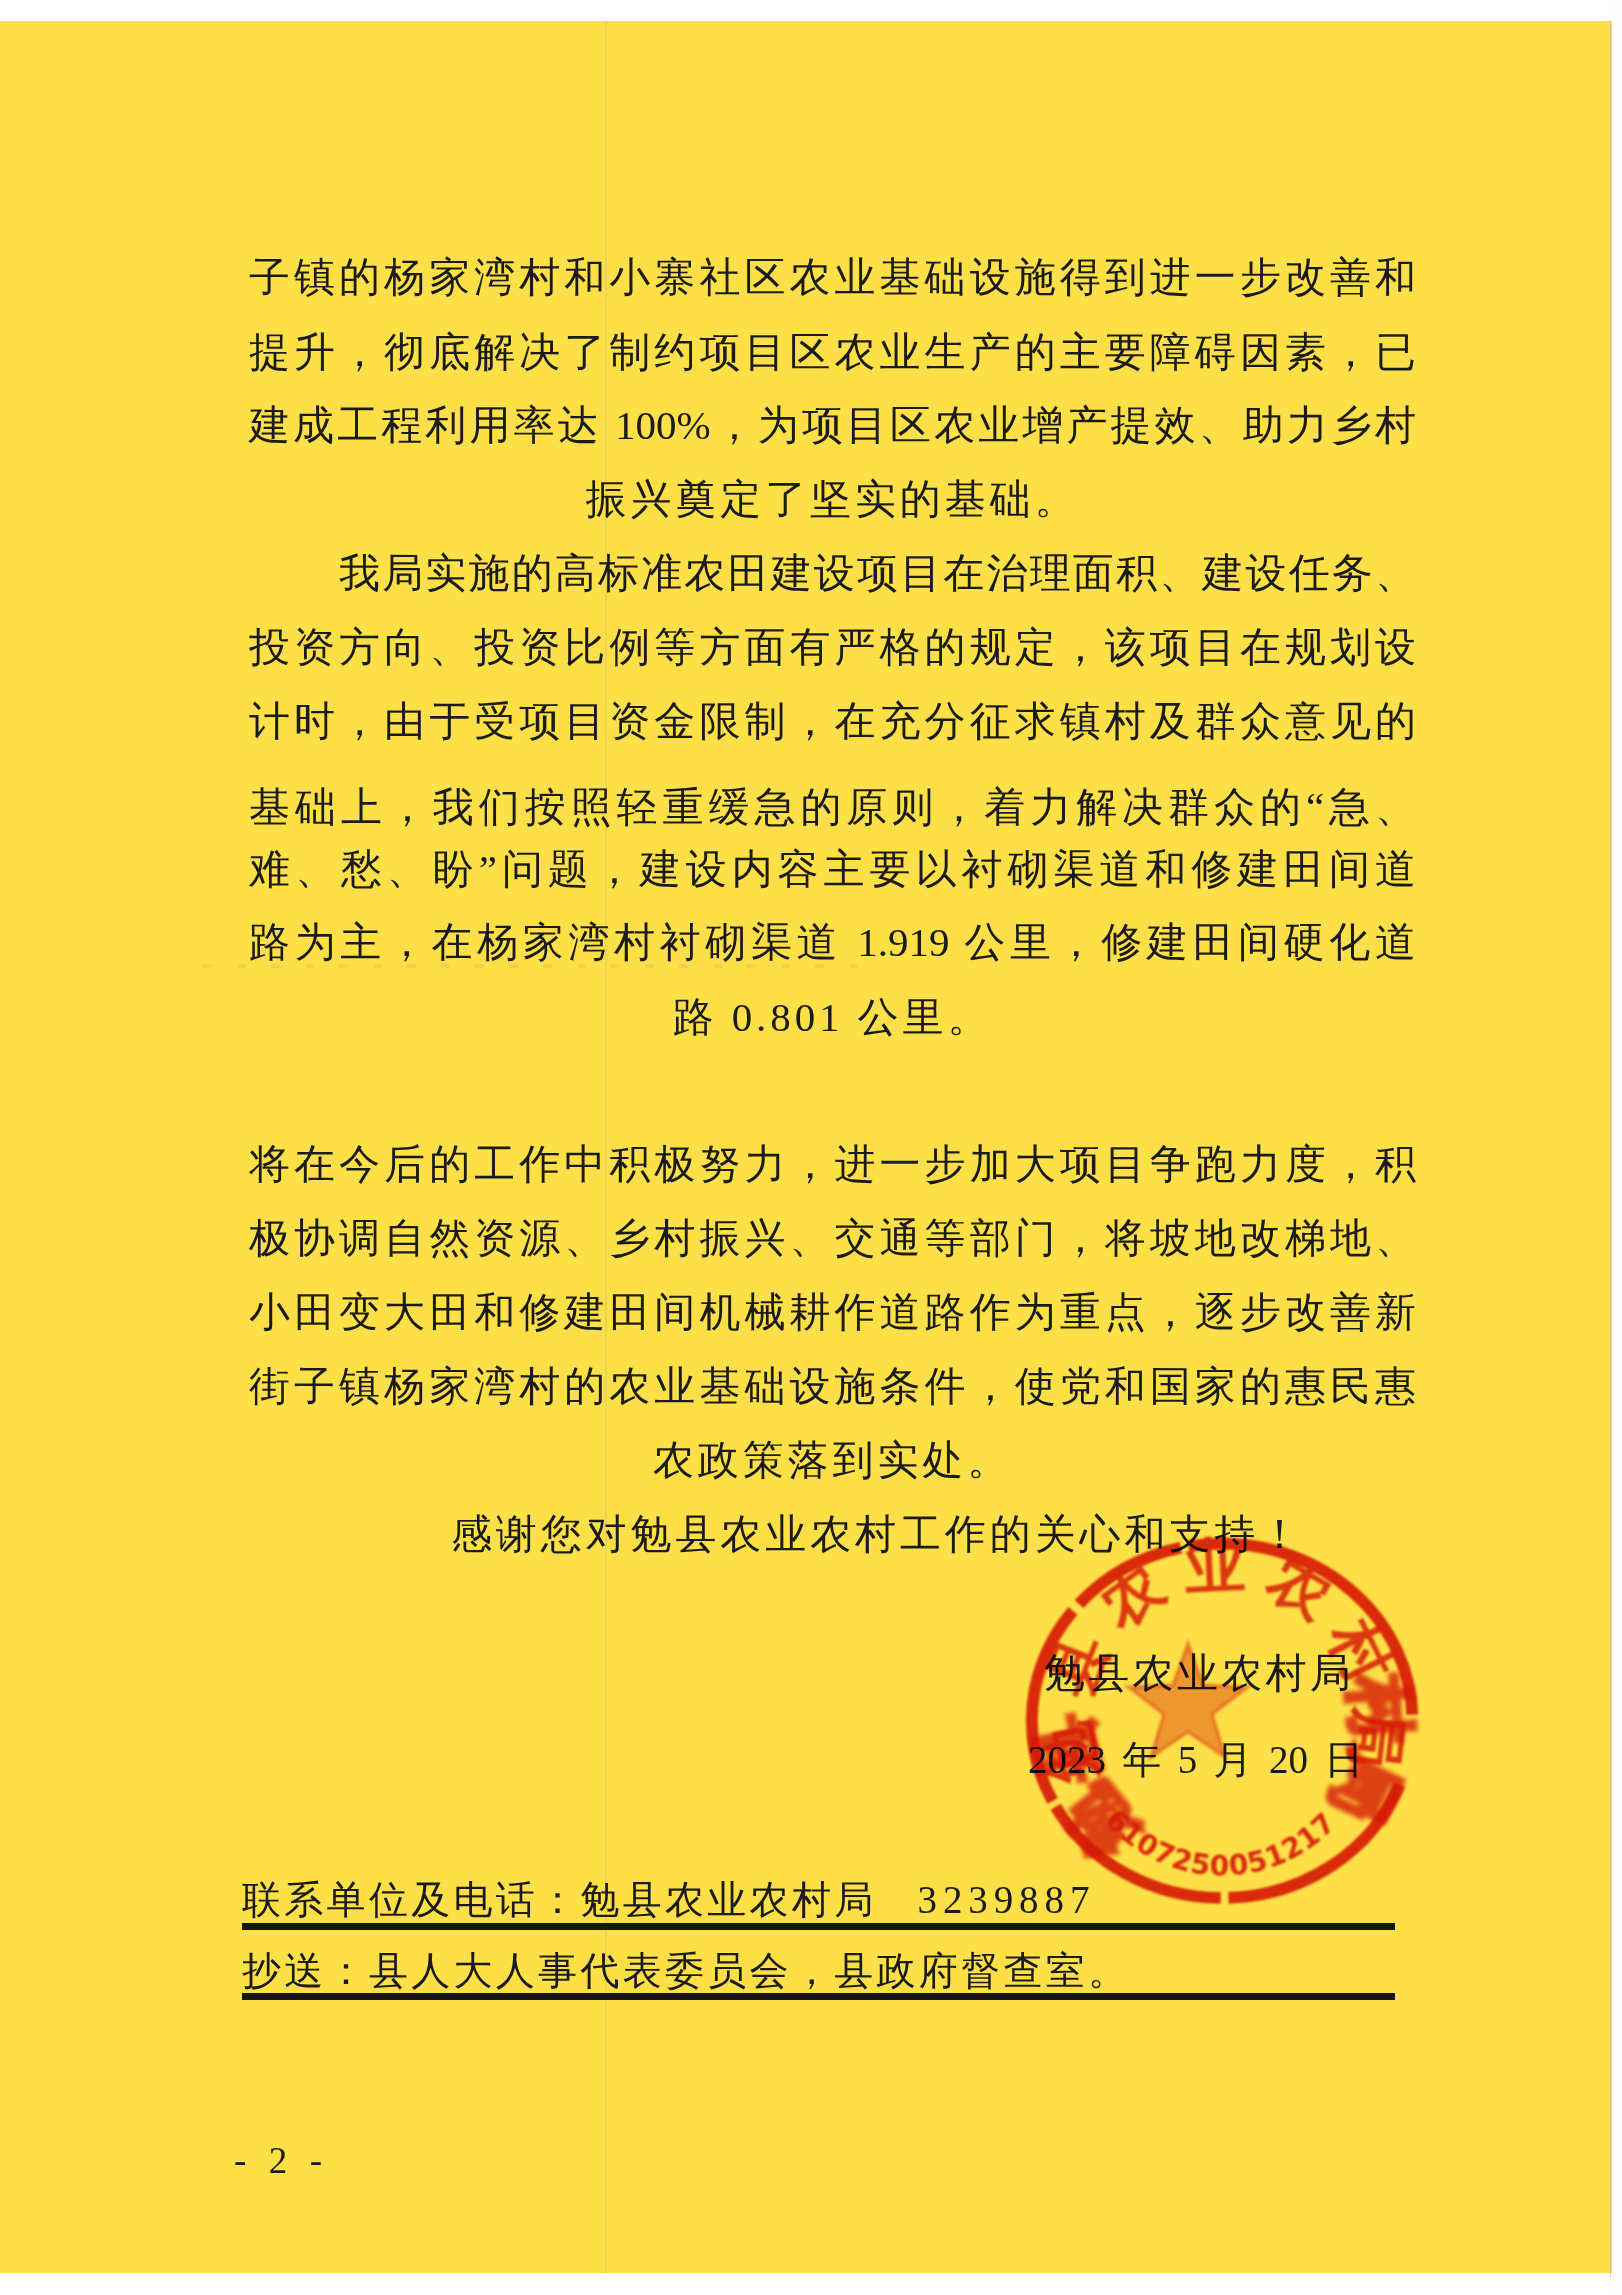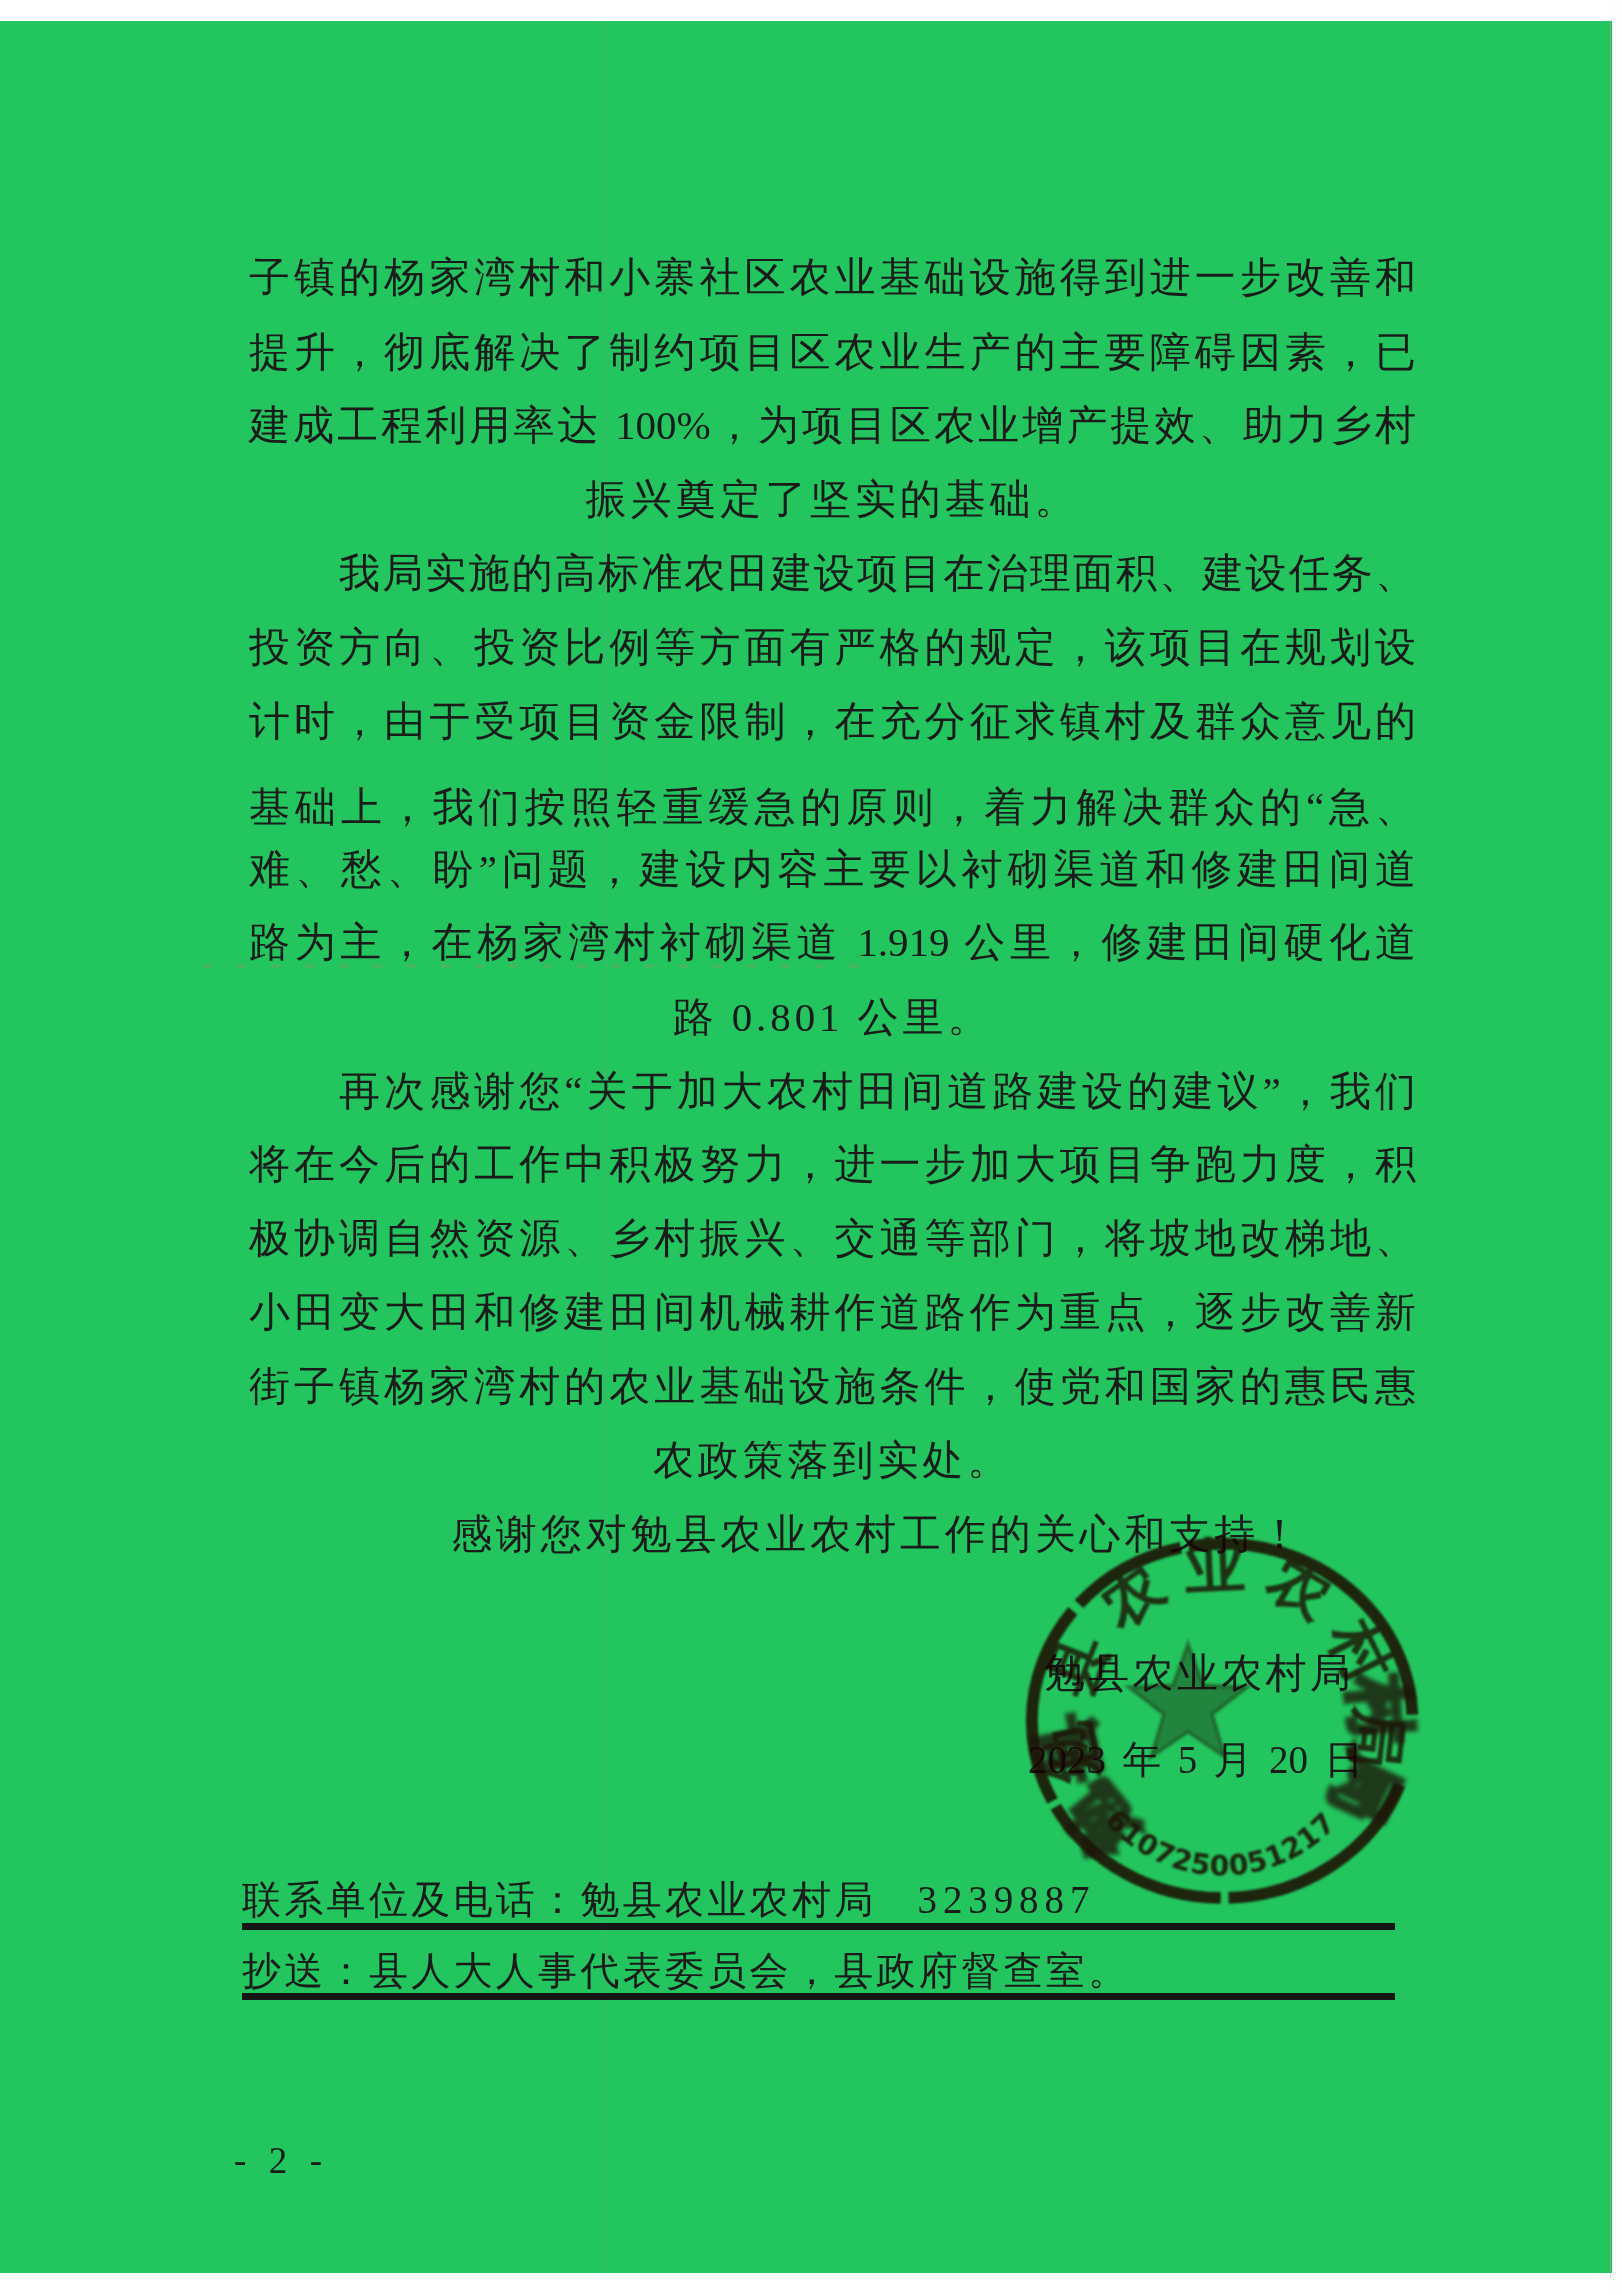--- a/index.html
+++ b/index.html
@@ -1,19 +1,19 @@
 <!DOCTYPE html>
 <html style="font-size:10.5px"><head>
 <meta charset="utf-8">
 <style>
   html,body{margin:0;padding:0;background:#e9e9e7;}
   .canvas{
     position:relative;
     width:1622px;height:2295px;
-    background:#22c55e;
+    background:#fde047;
     overflow:hidden;
     font-family:"Liberation Serif","DejaVu Serif",serif;
     color:#1b1b1b;
   }
   
   .edge-top{position:absolute;left:0;top:0;width:1622px;height:21px;background:#ffffff;}
   .edge-bottom{position:absolute;left:0;top:2273px;width:1622px;height:23px;background:#ffffff;}
   .edge-right{position:absolute;left:1612px;top:0;width:9.8px;height:2295px;background:#fefefe;}
   .edge-right-line{position:absolute;left:1610px;top:19.7px;width:1.3px;height:2258px;background:rgba(170,170,168,0.45);}
   .scan-streak{position:absolute;left:605px;top:21px;width:2px;height:2252px;background:rgba(150,150,148,0.16);}
@@ -62,21 +62,20 @@
   <div class="bline j" style="top:322px">提升，彻底解决了制约项目区农业生产的主要障碍因素，已</div>
   <div class="bline j" style="top:395px">建成工程利用率达 100%，为项目区农业增产提效、助力乡村</div>
   <div class="bline" style="top:469px">振兴奠定了坚实的基础。</div>
   <div class="bline j ind" style="top:543px">我局实施的高标准农田建设项目在治理面积、建设任务、</div>
   <div class="bline j" style="top:617px">投资方向、投资比例等方面有严格的规定，该项目在规划设</div>
   <div class="bline j" style="top:691px">计时，由于受项目资金限制，在充分征求镇村及群众意见的</div>
   <div class="bline j" style="top:777px">基础上，我们按照轻重缓急的原则，着力解决群众的“急、</div>
   <div class="bline j" style="top:839px">难、愁、盼”问题，建设内容主要以衬砌渠道和修建田间道</div>
   <div class="bline j" style="top:912px">路为主，在杨家湾村衬砌渠道 1.919 公里，修建田间硬化道</div>
   <div class="bline" style="top:987px">路 0.801 公里。</div>
-  <div class="bline j ind" style="top:1061px">再次感谢您“关于加大农村田间道路建设的建议”，我们</div>
   <div class="bline j" style="top:1134px">将在今后的工作中积极努力，进一步加大项目争跑力度，积</div>
   <div class="bline j" style="top:1208px">极协调自然资源、乡村振兴、交通等部门，将坡地改梯地、</div>
   <div class="bline j" style="top:1282px">小田变大田和修建田间机械耕作道路作为重点，逐步改善新</div>
   <div class="bline j" style="top:1356px">街子镇杨家湾村的农业基础设施条件，使党和国家的惠民惠</div>
   <div class="bline" style="top:1430px">农政策落到实处。</div>
   <div class="bline ind" style="top:1504px">感谢您对勉县农业农村工作的关心和支持！</div>
 
   <div class="sig-org">勉县农业农村局</div>
   <div class="sig-date">2023 年 5 月 20 日</div>
 

